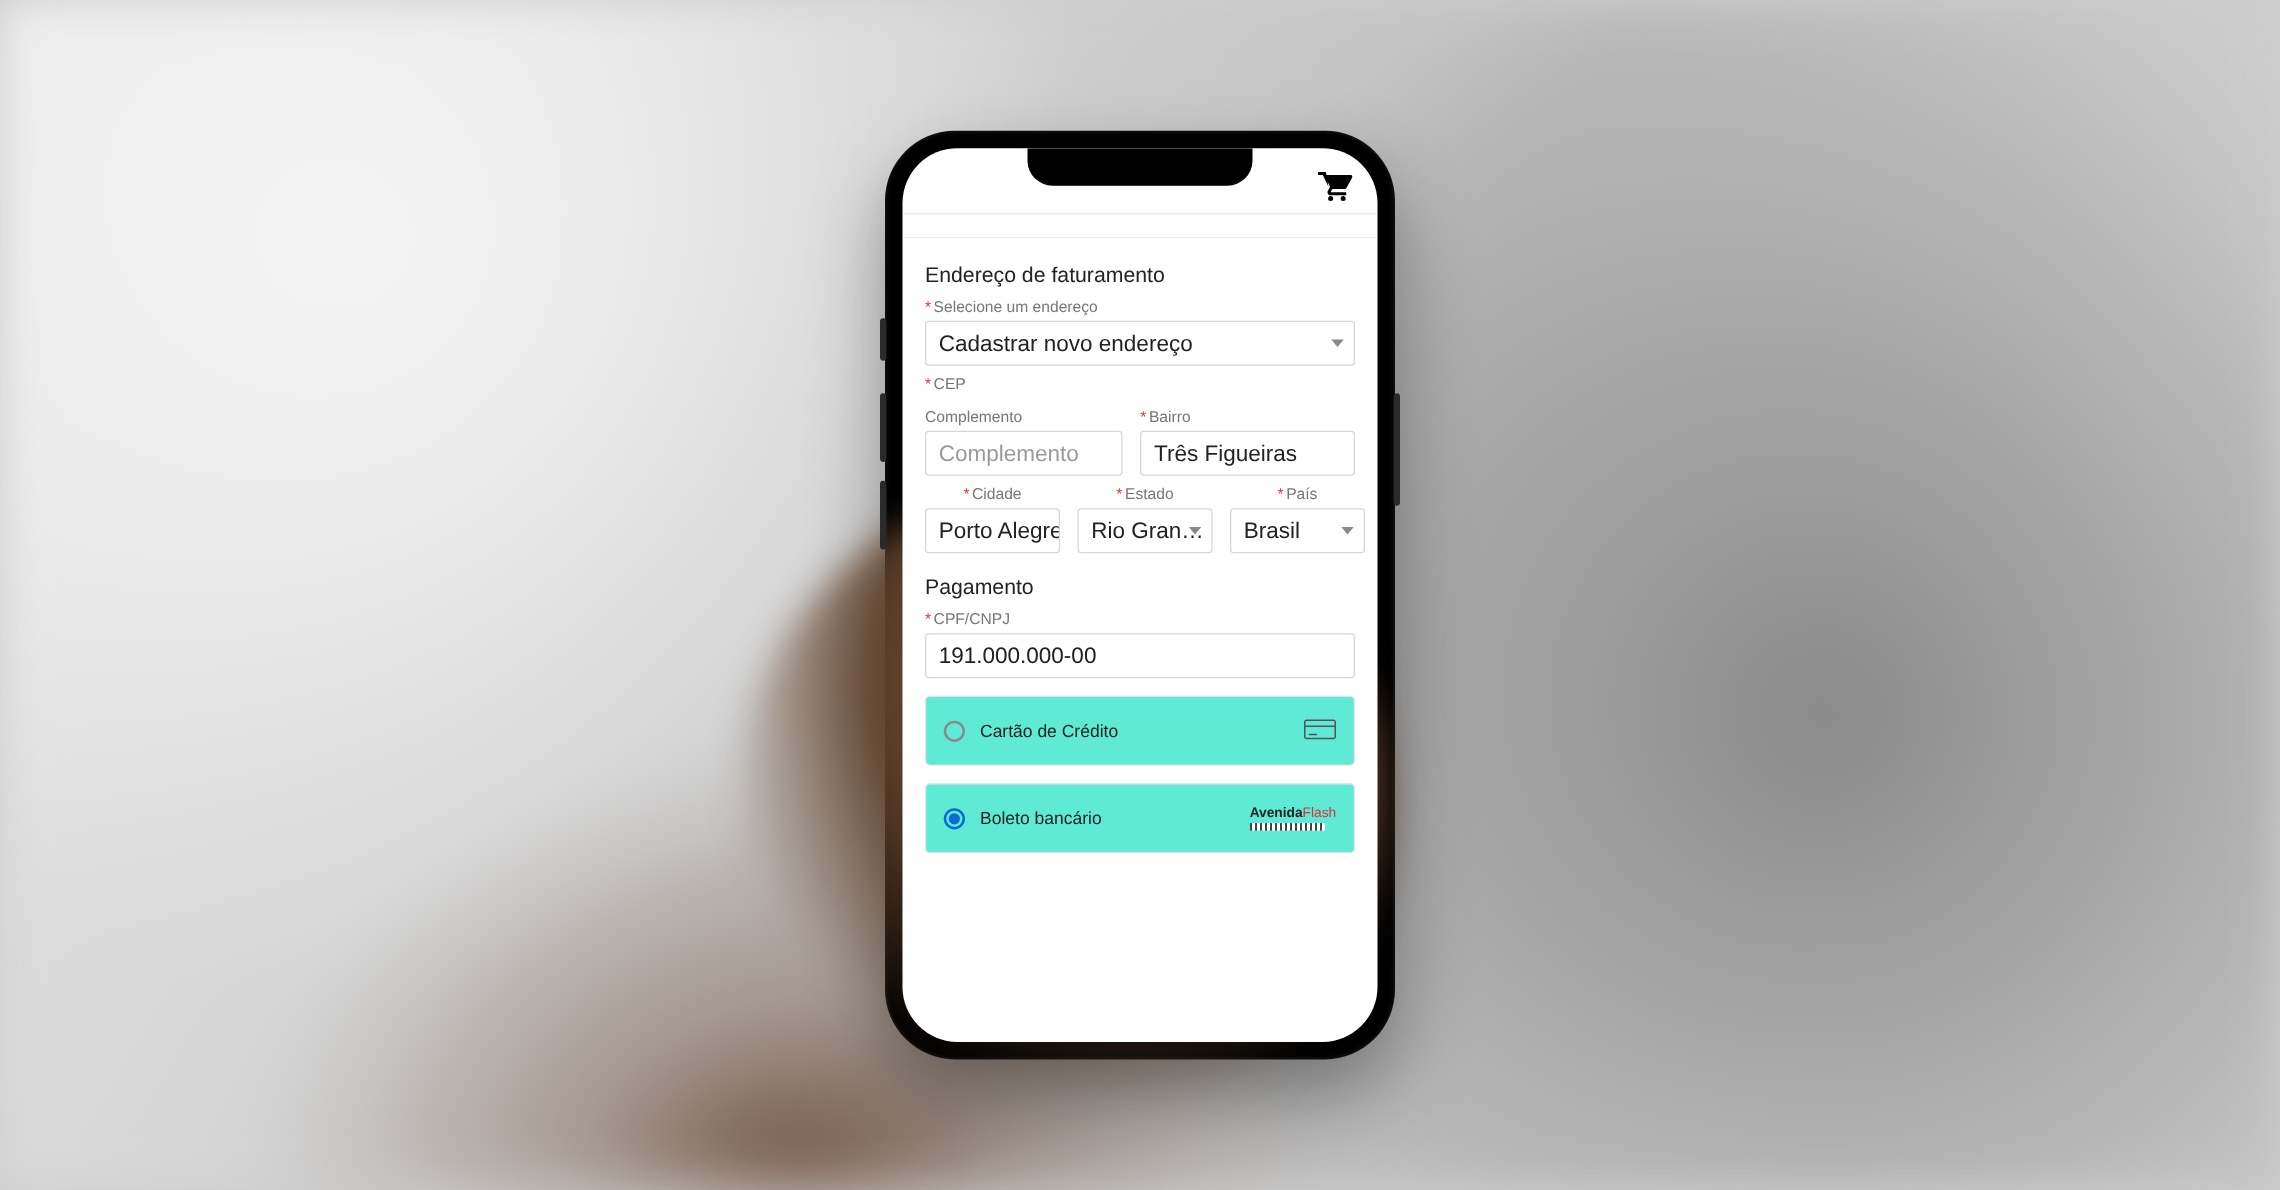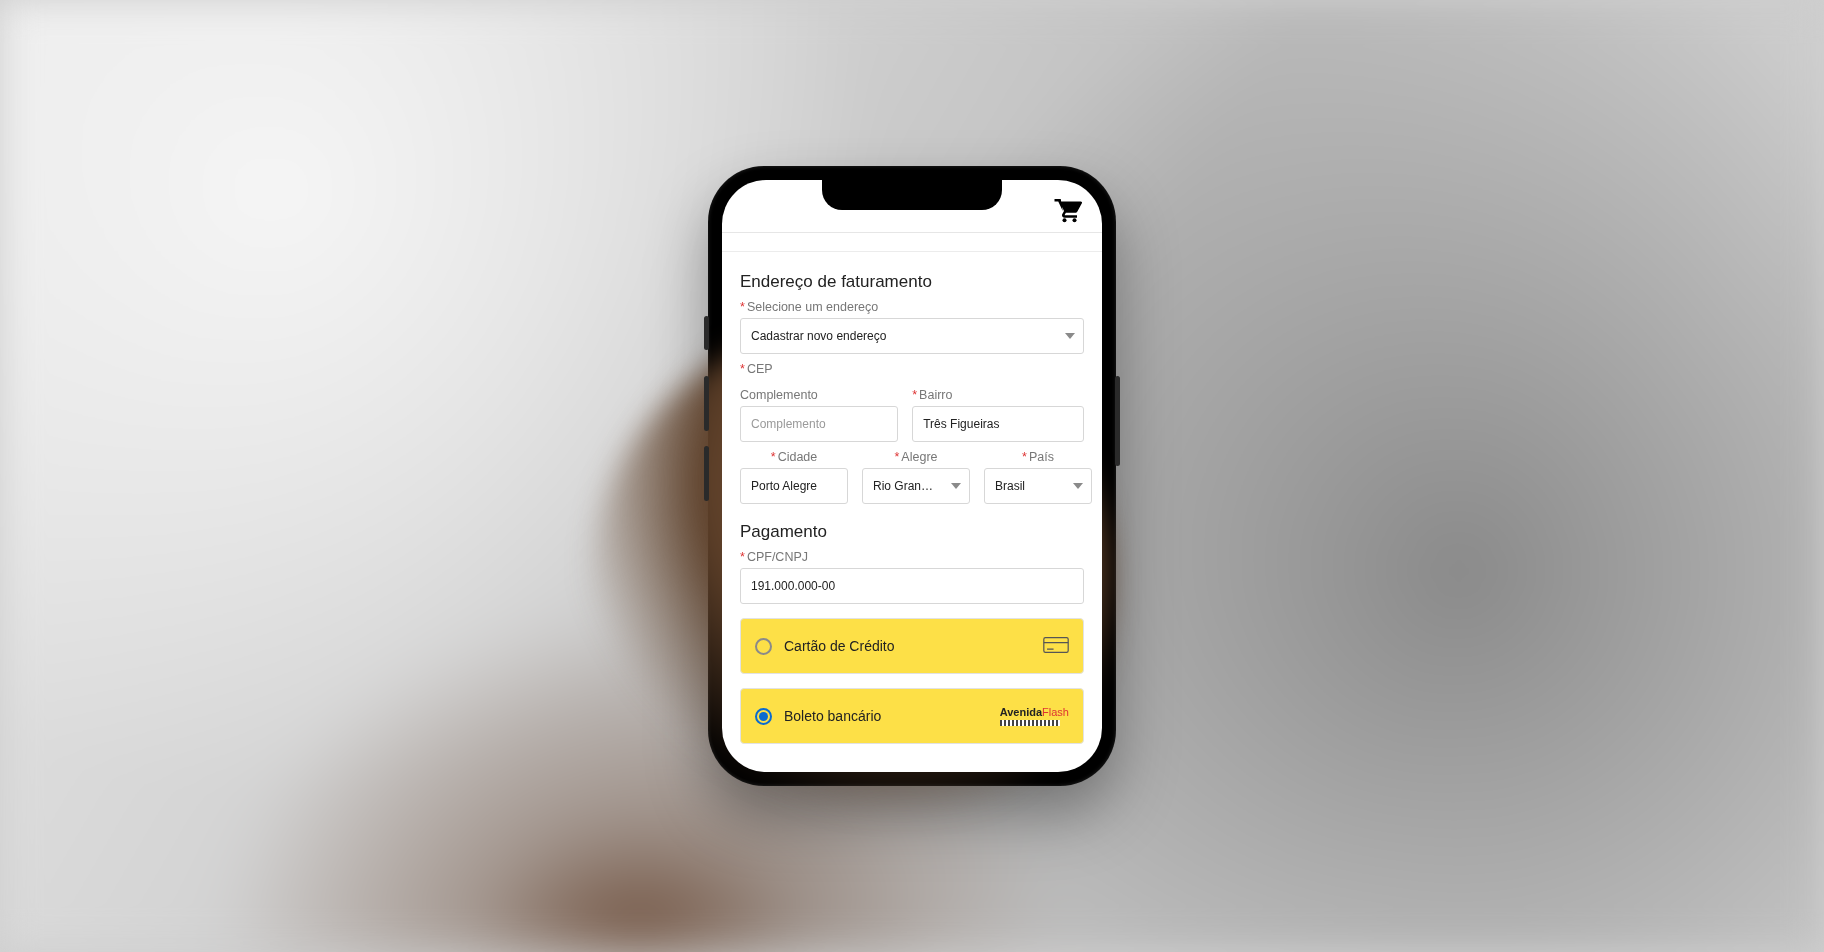--- a/index.html
+++ b/index.html
@@ -30,21 +30,21 @@
     filter: blur(20px);
   }
 
   
   .phone {
     position: absolute;
     left: 50%;
     top: 50%;
     transform: translate(-50%, -50%);
     width: 408px;
-    height: 620px;
+    height: 743px;
     border-radius: 56px;
     background: #000;
     padding: 14px;
     box-shadow:
       0 30px 60px rgba(0,0,0,0.35),
       inset 0 0 4px rgba(255,255,255,0.15);
     box-sizing: border-box;
   }
   .phone .bezel {
     position: relative;
@@ -130,21 +130,21 @@
   .col.mid   { flex: 0 0 108px; text-align: center; }
 
   .field, .select {
     width: 100%;
     box-sizing: border-box;
     height: 36px;
     border: 1px solid #d7d7d7;
     border-radius: 3px;
     background: #fff;
     padding: 0 10px;
-    font-size: 12px;
+    font-size: 18px;
     color: #222;
     display: flex;
     align-items: center;
     overflow: hidden;
     white-space: nowrap;
     text-overflow: ellipsis;
   }
   .field.placeholder { color:#9a9a9a; }
 
   .select {
@@ -160,21 +160,21 @@
     border-left: 5px solid transparent;
     border-right: 5px solid transparent;
     border-top: 6px solid #8a8a8a;
   }
 
   
   .pay-list { margin-top: 14px; }
   .pay-item {
     border: 1px solid #e2e2e2;
     border-radius: 4px;
-    background: #fde047;
+    background: #5eead4;
     height: 56px;
     display: flex;
     align-items: center;
     justify-content: space-between;
     padding: 0 14px;
     margin-bottom: 14px;
     box-sizing: border-box;
   }
   .pay-left { display:flex; align-items:center; gap:12px; }
   .pay-label { font-size: 14px; color:#222; }
@@ -285,21 +285,21 @@
         </div>
 
         <div class="row">
           <div class="col mid">
             <span class="flabel"><span class="req">*</span><span>Cidade</span></span>
             <div class="field">
                 <span>Porto Alegre</span>
               </div>
           </div>
           <div class="col mid">
-            <span class="flabel"><span class="req">*</span><span>Alegre</span></span>
+            <span class="flabel"><span class="req">*</span><span>Estado</span></span>
             <div class="select">
               <span>Rio Gran…</span>
               <span class="caret"></span>
             </div>
           </div>
           <div class="col mid">
             <span class="flabel"><span class="req">*</span><span>País</span></span>
             <div class="select">
               <span>Brasil</span>
               <span class="caret"></span>

